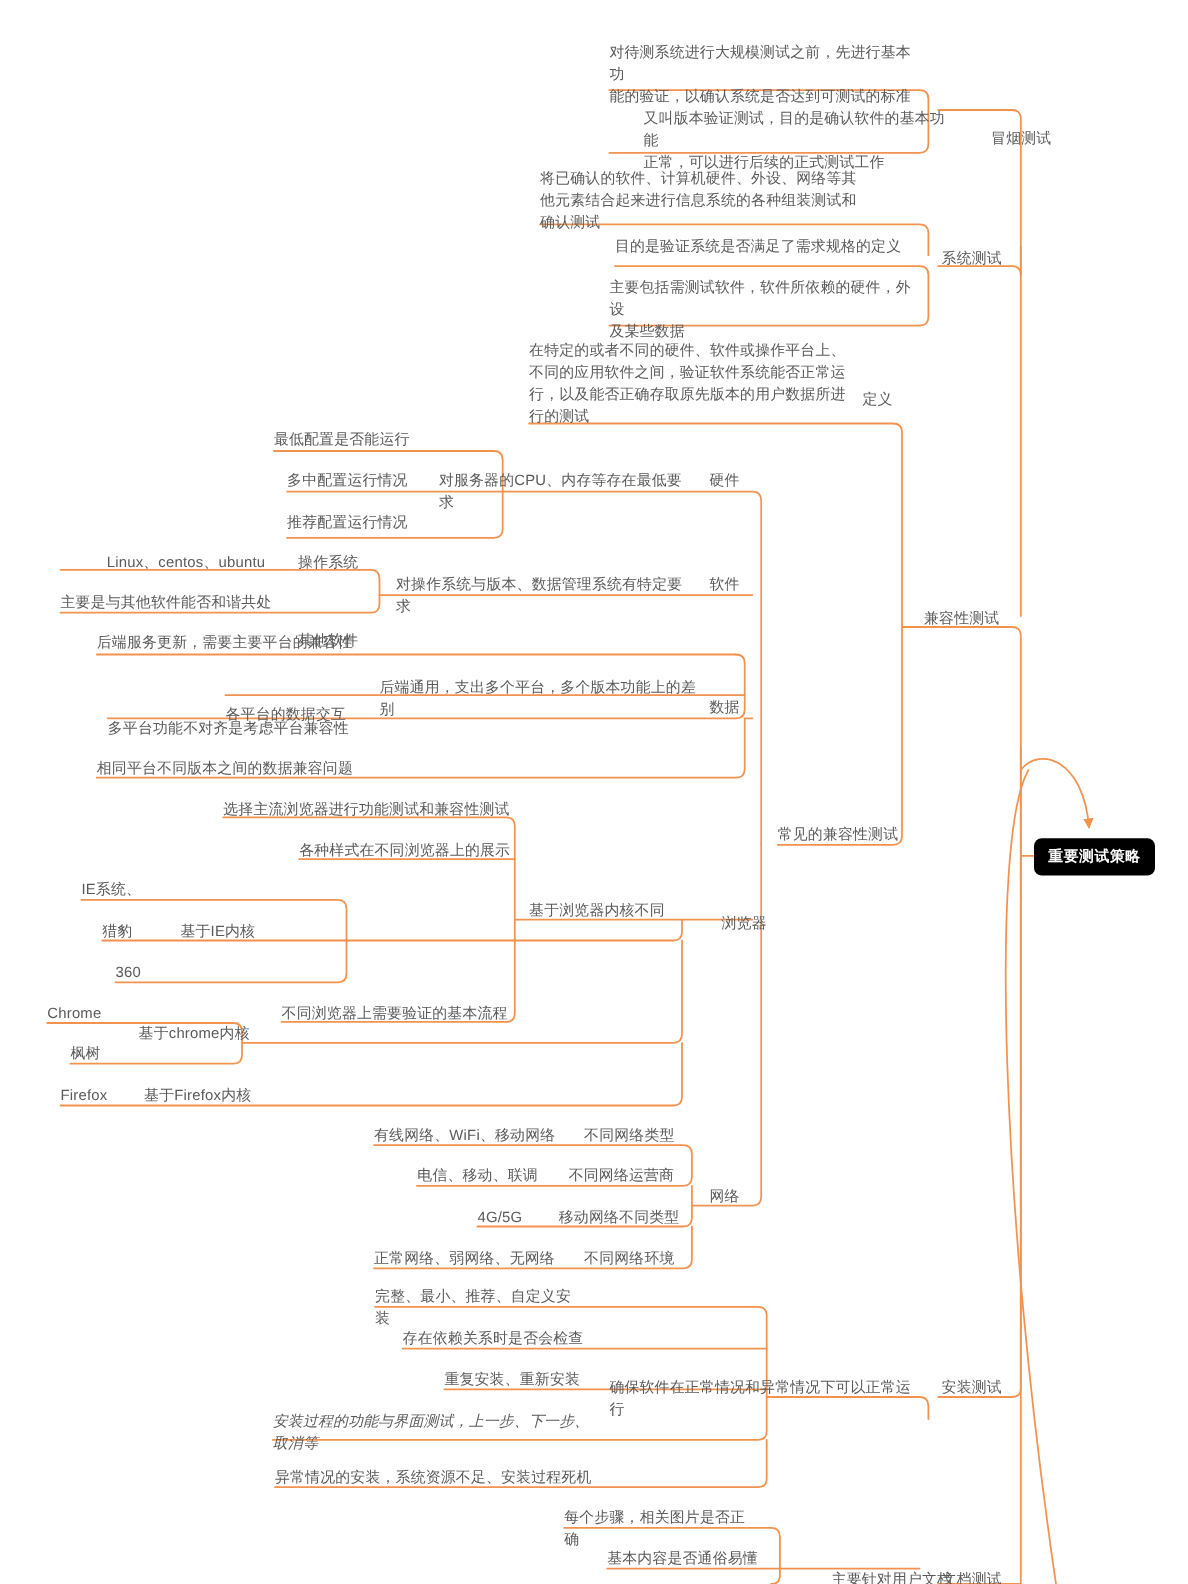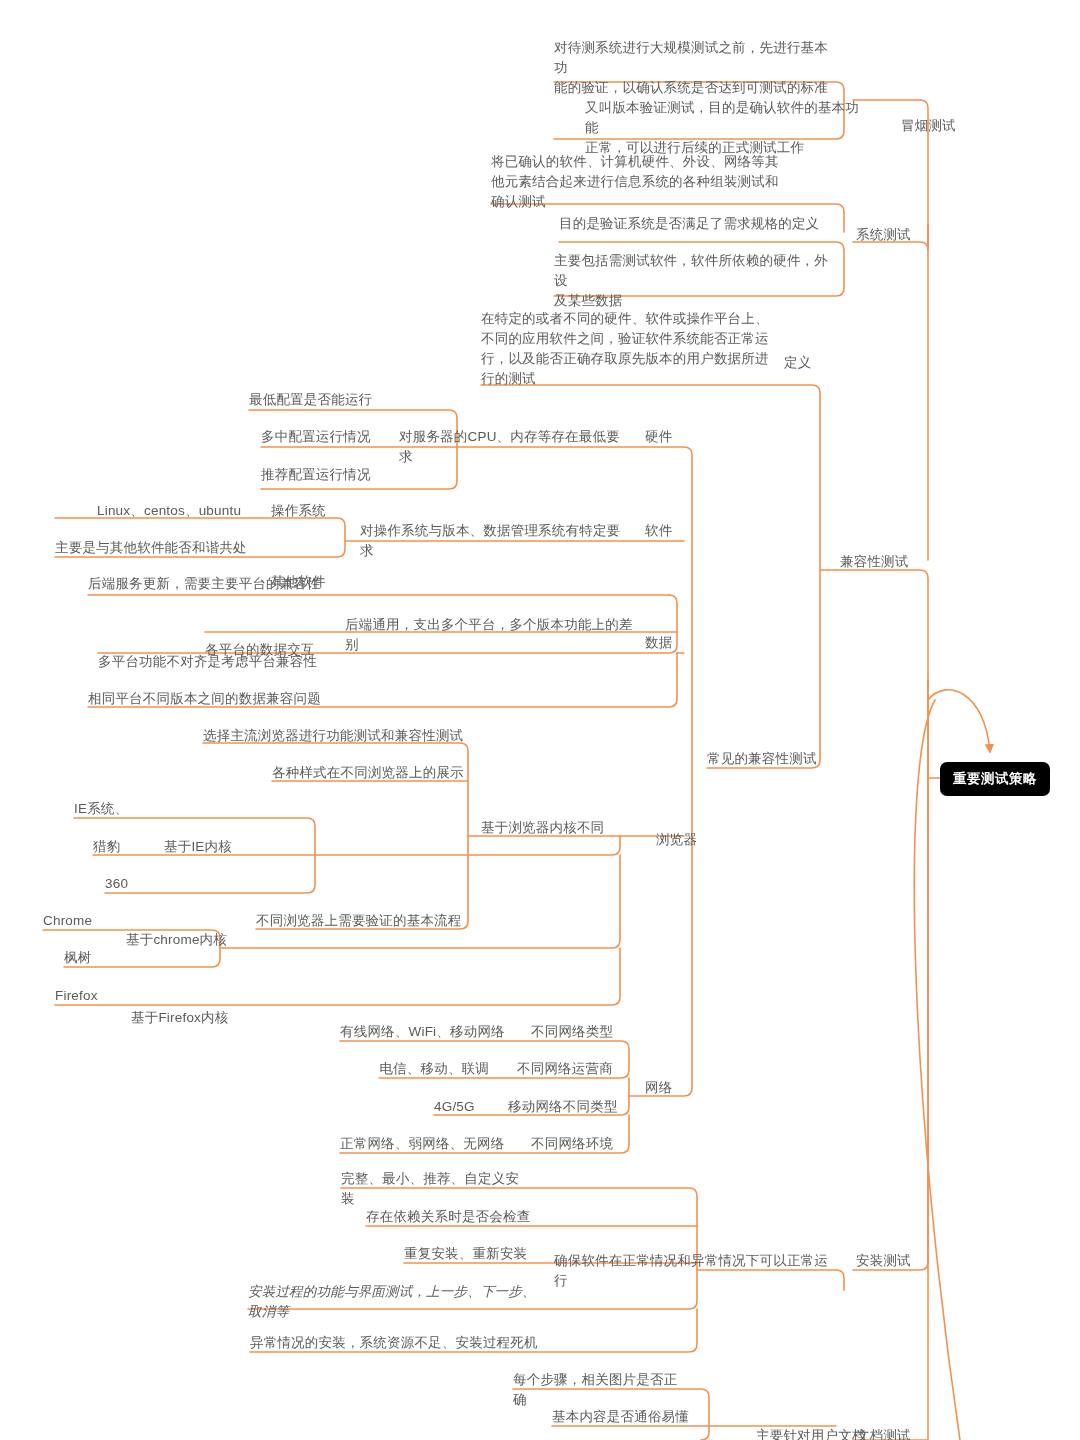--- a/index.html
+++ b/index.html
@@ -168,21 +168,21 @@
       <div class="node lt" style="left: 481px; top: 818px; width: 132px;">基于浏览器内核不同</div>
       <div class="node lt" style="left: 656px; top: 818px; width: 52px; margin-top: 12px;">浏览器</div>
       <div class="node lt" style="left: 74px; top: 799px; width: 60px;">IE系统、</div>
       <div class="node lt" style="left: 93px; top: 837px; width: 34px;">猎豹</div>
       <div class="node lt" style="left: 105px; top: 874px; width: 32px;">360</div>
       <div class="node lt" style="left: 164px; top: 837px; width: 76px;">基于IE内核</div>
       <div class="node lt" style="left: 43px; top: 911px; width: 56px;">Chrome</div>
       <div class="node lt" style="left: 64px; top: 948px; width: 34px;">枫树</div>
       <div class="node lt" style="left: 126px; top: 930px; width: 110px;">基于chrome内核</div>
       <div class="node lt" style="left: 55px; top: 986px; width: 50px;">Firefox</div>
-      <div class="node lt" style="left: 131px; top: 986px; width: 108px; margin-top: 22px;">基于Firefox内核</div>
+      <div class="node lt" style="left: 131px; top: 986px; width: 108px;">基于Firefox内核</div>
       <div class="node lt" style="left: 340px; top: 1022px; width: 165px;">有线网络、WiFi、移动网络</div>
       <div class="node lt" style="left: 531px; top: 1022px; width: 86px;">不同网络类型</div>
       <div class="node lt" style="left: 379px; top: 1059px; width: 110px; text-align: right;">电信、移动、联调</div>
       <div class="node lt" style="left: 517px; top: 1059px; width: 100px;">不同网络运营商</div>
       <div class="node lt" style="left: 434px; top: 1097px; width: 46px;">4G/5G</div>
       <div class="node lt" style="left: 508px; top: 1097px; width: 110px;">移动网络不同类型</div>
       <div class="node lt" style="left: 340px; top: 1134px; width: 165px;">正常网络、弱网络、无网络</div>
       <div class="node lt" style="left: 531px; top: 1134px; width: 86px;">不同网络环境</div>
       <div class="node lt" style="left: 645px; top: 1078px; width: 40px;">网络</div>
       <div class="node lt" style="left: 341px; top: 1169px; width: 190px;">完整、最小、推荐、自定义安装</div>

